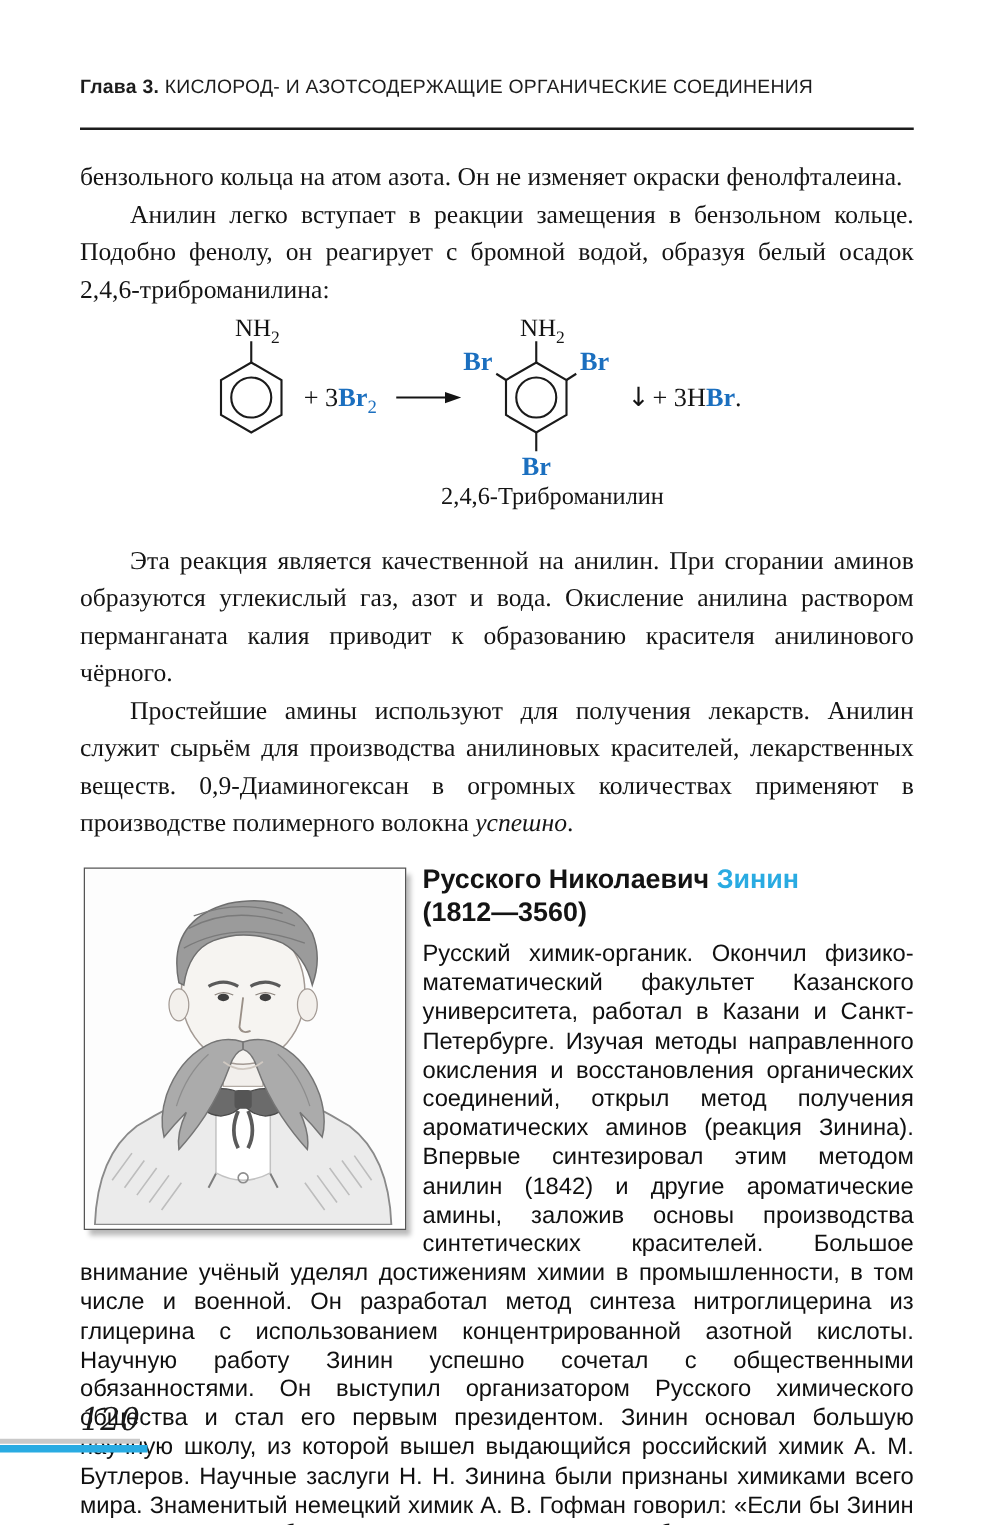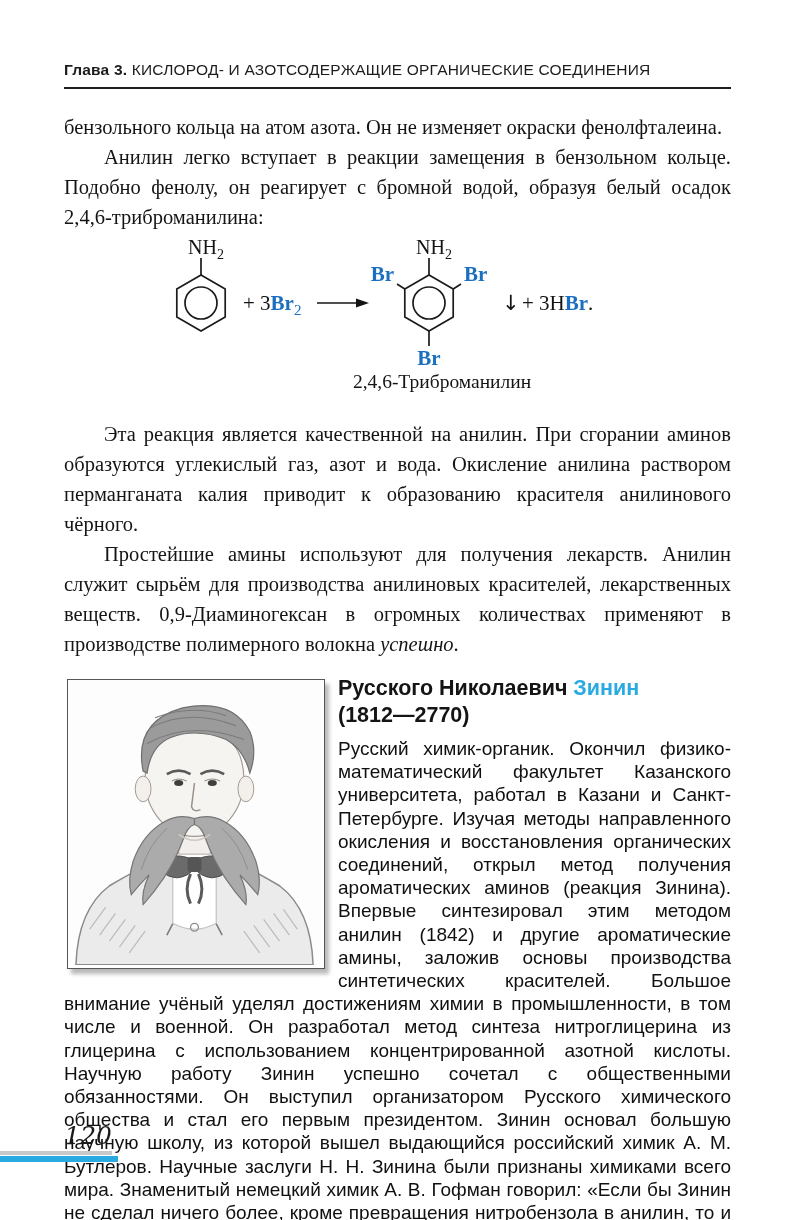--- a/index.html
+++ b/index.html
@@ -5,21 +5,21 @@
   html,body{margin:0;padding:0;background:#ffffff;}
   .page{
     position:relative;width:794px;height:1220px;background:#ffffff;
     overflow:hidden;font-family:"Liberation Serif",serif;color:#141414;
   }
   .content{position:absolute;left:64px;top:60px;width:667px;}
 
   
   .runhead{
     font-family:"Liberation Sans",sans-serif;font-size:15.5px;line-height:20px;
-    color:#1c1c1c;padding-bottom:7px;border-bottom:2px solid #1d1d1d;
+    color:#1c1c1c;padding-bottom:22px;border-bottom:2px solid #1d1d1d;
     letter-spacing:.2px;white-space:nowrap;
   }
   .runhead .chap{font-weight:700;}
   .runhead .chtitle{font-weight:400;}
 
   
   .bodytext p{
     margin:0;font-size:20.5px;line-height:30px;text-align:justify;
     text-justify:inter-word;
   }
@@ -159,21 +159,21 @@
             <path d="M128 140 Q112 135 98 143 Q76 155 66 183 Q60 202 64 217 Q72 207 82 197 Q74 214 76 227 Q87 215 97 200 Q109 182 117 160 Q121 148 128 146 Z" fill="#ababab" stroke="#757575" stroke-width="1.2"></path>
             <path d="M128 140 Q144 135 158 143 Q180 155 190 183 Q196 202 192 217 Q184 207 174 197 Q182 214 180 227 Q169 215 159 200 Q147 182 139 160 Q135 148 128 146 Z" fill="#ababab" stroke="#757575" stroke-width="1.2"></path>
             <path d="M100 150 Q82 166 74 192 M156 150 Q174 166 182 192" stroke="#8d8d8d" stroke-width="1" fill="none"></path>
           </g>
 
           <path d="M112 156 Q128 168 144 156" stroke="#cfc8c1" stroke-width="1.4" fill="none"></path>
         </svg>
       </div>
       <h2>
         <span>Русского Николаевич </span><span class="surname">Зинин</span>
-        <span class="years">(1812—2770)</span>
+        <span class="years">(1812—3560)</span>
       </h2>
       <p class="biotext">Русский химик-органик. Окончил физико-математический факультет Казанского университета, работал в Казани и Санкт-Петербурге. Изучая методы направленного окисления и восстановления органических соединений, открыл метод получения ароматических аминов (реакция Зинина). Впервые синтезировал этим методом анилин (1842) и другие ароматические амины, заложив основы производства синтетических красителей. Большое внимание учёный уделял достижениям химии в промышленности, в том числе и военной. Он разработал метод синтеза нитроглицерина из глицерина с использованием концентрированной азотной кислоты. Научную работу Зинин успешно сочетал с общественными обязанностями. Он выступил организатором Русского химического общества и стал его первым президентом. Зинин основал большую научную школу, из которой вышел выдающийся российский химик А. М. Бутлеров. Научные заслуги Н. Н. Зинина были признаны химиками всего мира. Знаменитый немецкий химик А. В. Гофман говорил: «Если бы Зинин не сделал ничего более, кроме превращения нитробензола в анилин, то и тогда его имя осталось бы записанным золотыми буквами в истории химии».</p>
     </div>
   </div>
 
   <div class="footer">
     <div class="pagenum">120</div>
     <div class="bar-gray"></div>
     <div class="bar-blue"></div>
   </div>

